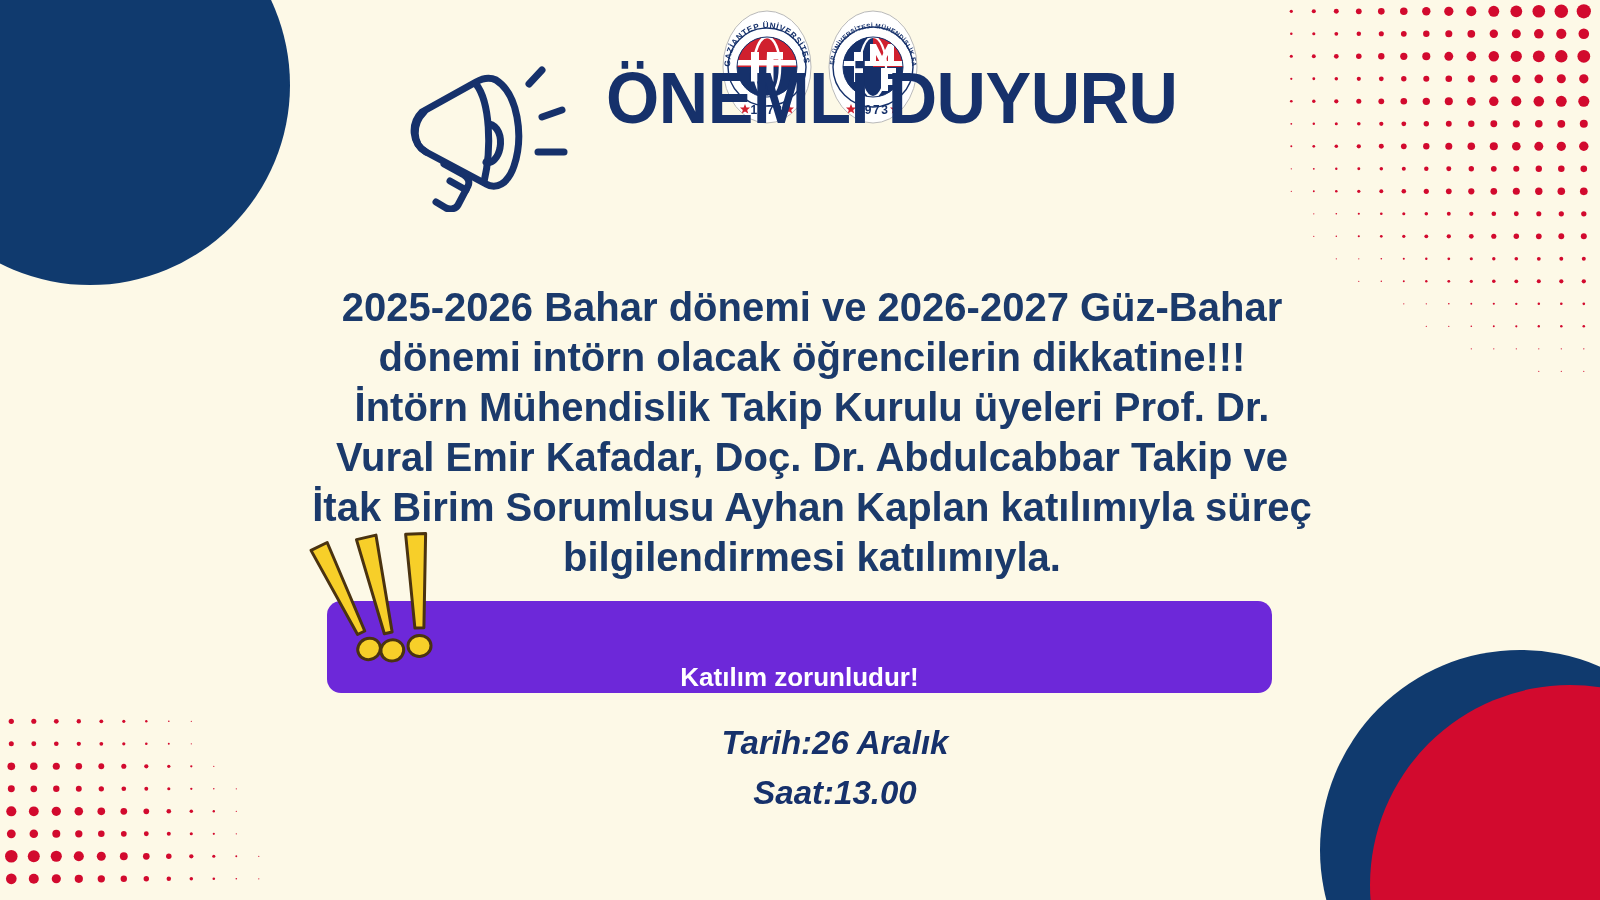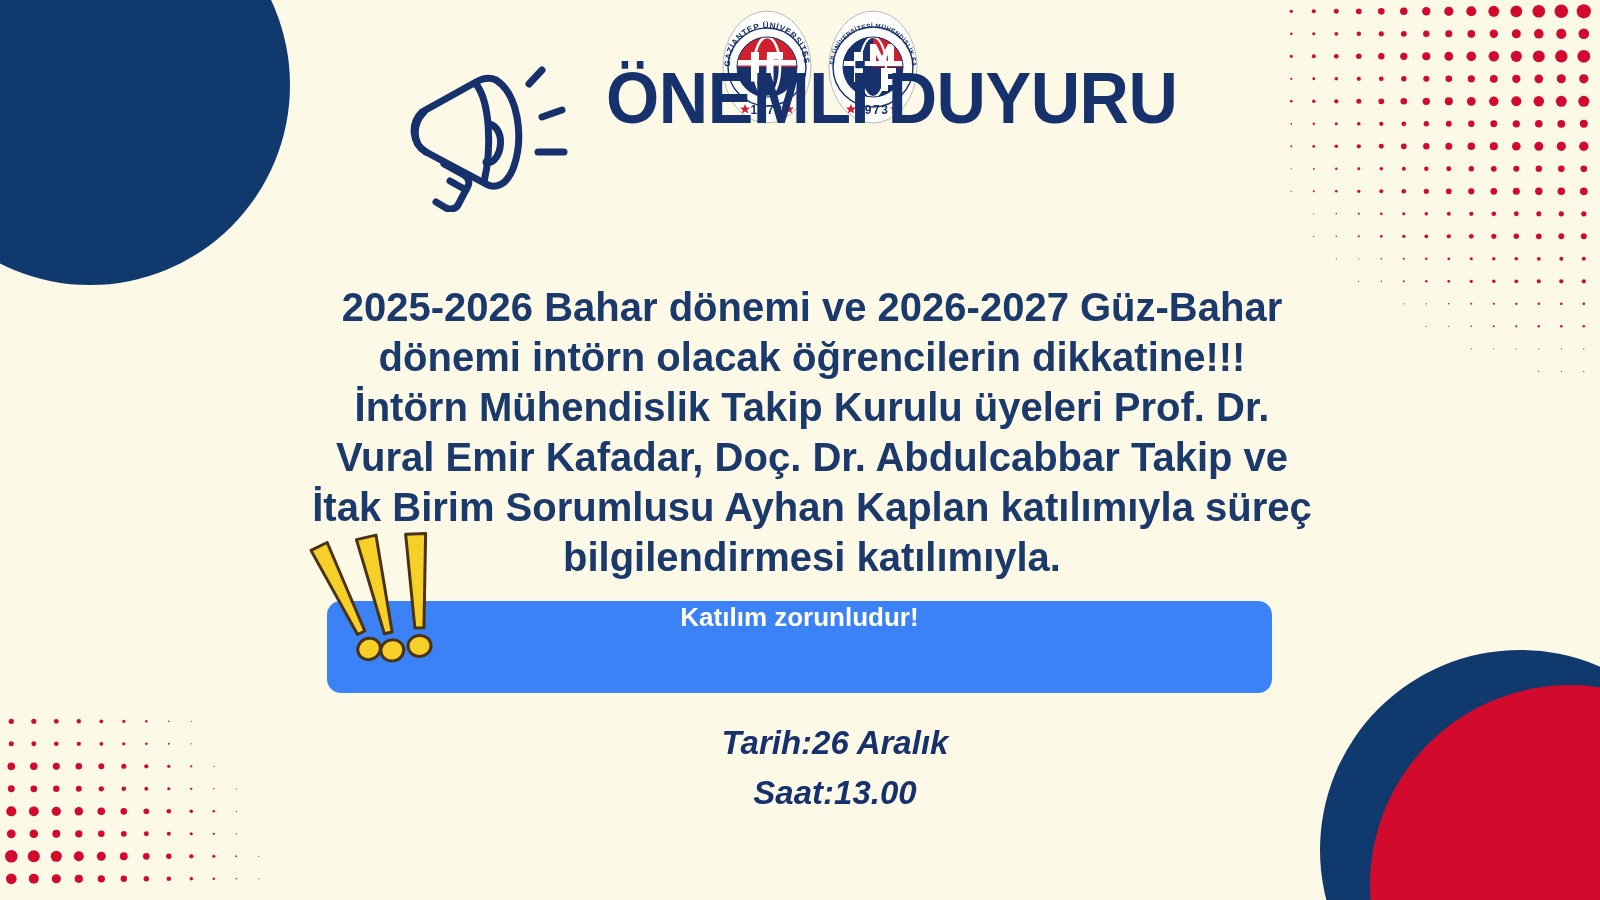--- a/index.html
+++ b/index.html
@@ -118,26 +118,26 @@
   }
   .body-text .line { display: block; white-space: nowrap; }
 
   
   .banner {
     position: absolute;
     left: 327px;
     top: 601px;
     width: 945px;
     height: 92px;
-    background: #3b82f6;
+    background: #6d28d9;
     border-radius: 14px;
     display: flex;
     flex-direction: column;
     align-items: center;
-    justify-content: flex-start;
+    justify-content: flex-end;
     gap: 4px;
   }
   .banner .line {
     color: #FFFFFF;
     font-family: "Liberation Sans", sans-serif;
     font-weight: 700;
     font-size: 26px;
     line-height: 32px;
     white-space: nowrap;
   }

